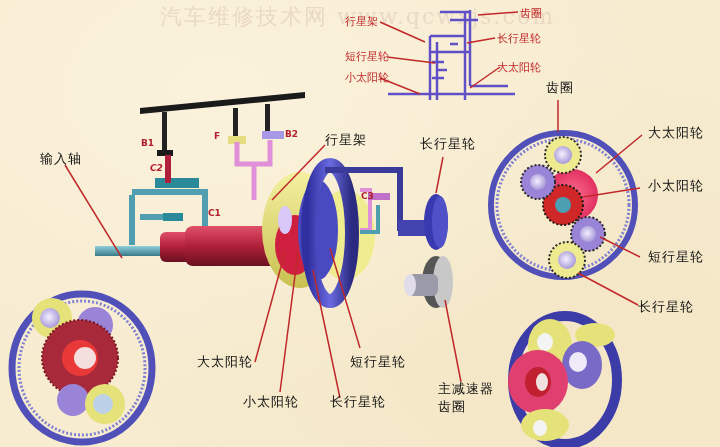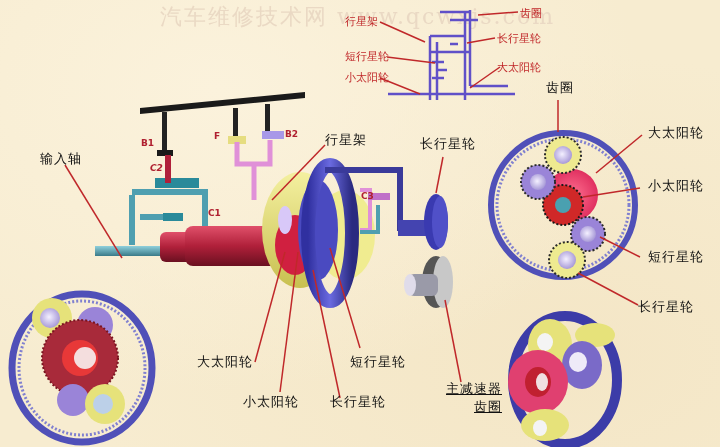--- a/index.html
+++ b/index.html
@@ -25,21 +25,21 @@
     font-family:"DejaVu Sans", sans-serif;
   }
   .clutch {
     position:absolute; color:#b02030; font-size:9px; font-weight:bold;
     font-family:"DejaVu Sans", sans-serif;
   }
   .watermark {
     position:absolute; left:160px; top:2px; font-size:22px; color:#ead9c4;
     font-family:"DejaVu Serif", serif; letter-spacing:2px; white-space:nowrap;
   }
-  .center-text { text-align:right;text-decoration:underline; }
+  .center-text { text-align:left; }
 </style>
 </head>
 <body>
 
 <div class="bg"></div>
 <div class="watermark">汽车维修技术网 www.qcwxjs.com</div>
 
 <svg class="art" width="720" height="447" viewBox="0 0 720 447">
   <defs>
     <linearGradient id="redShaft" x1="0" y1="0" x2="0" y2="1">

